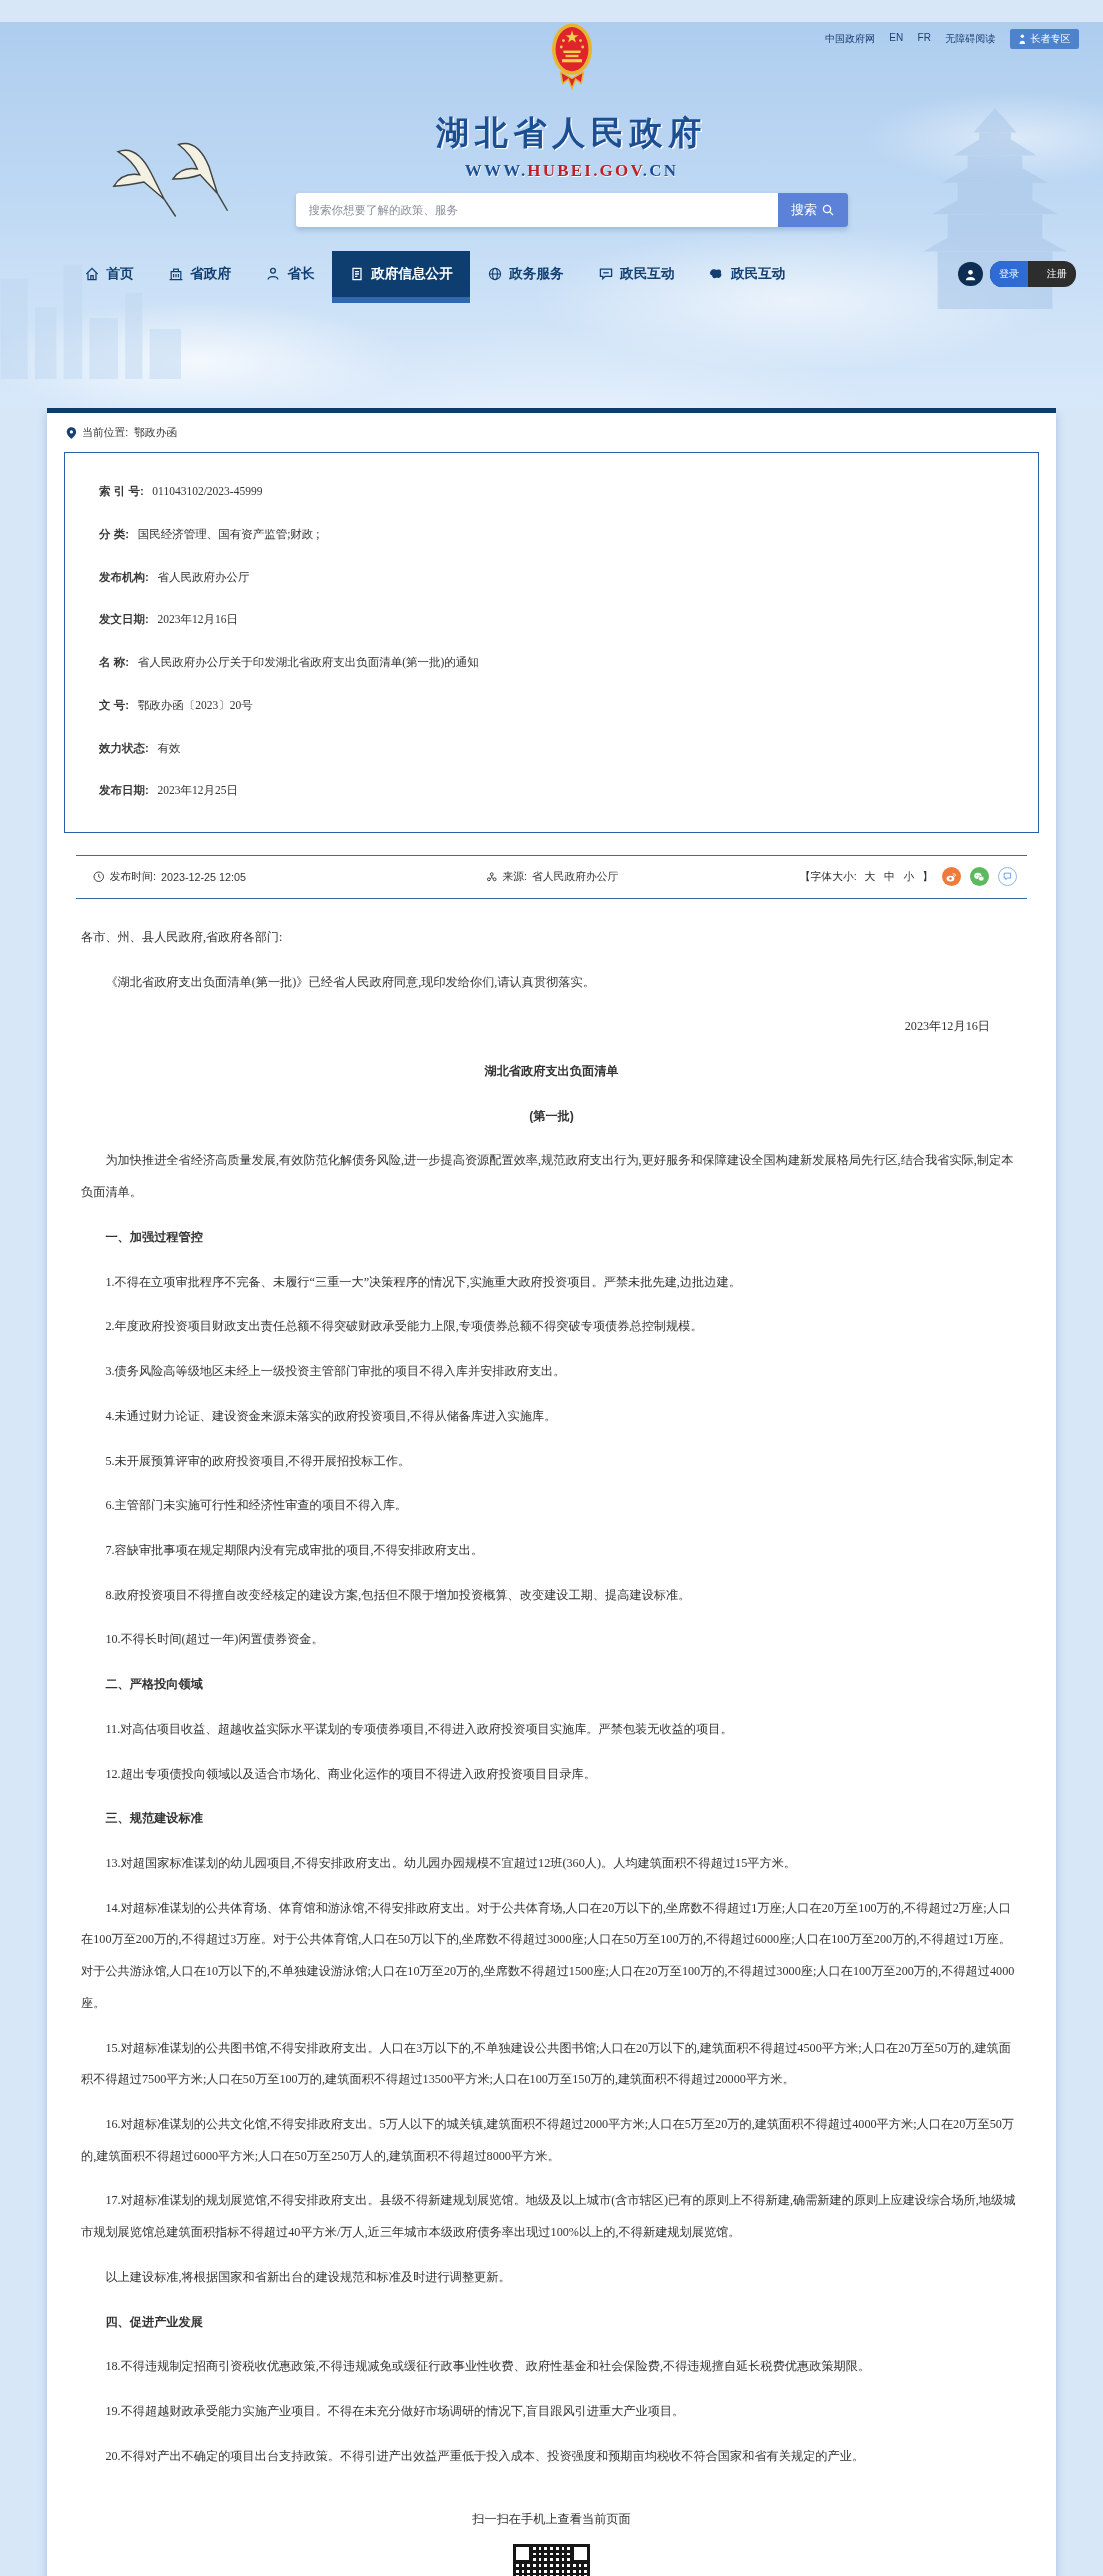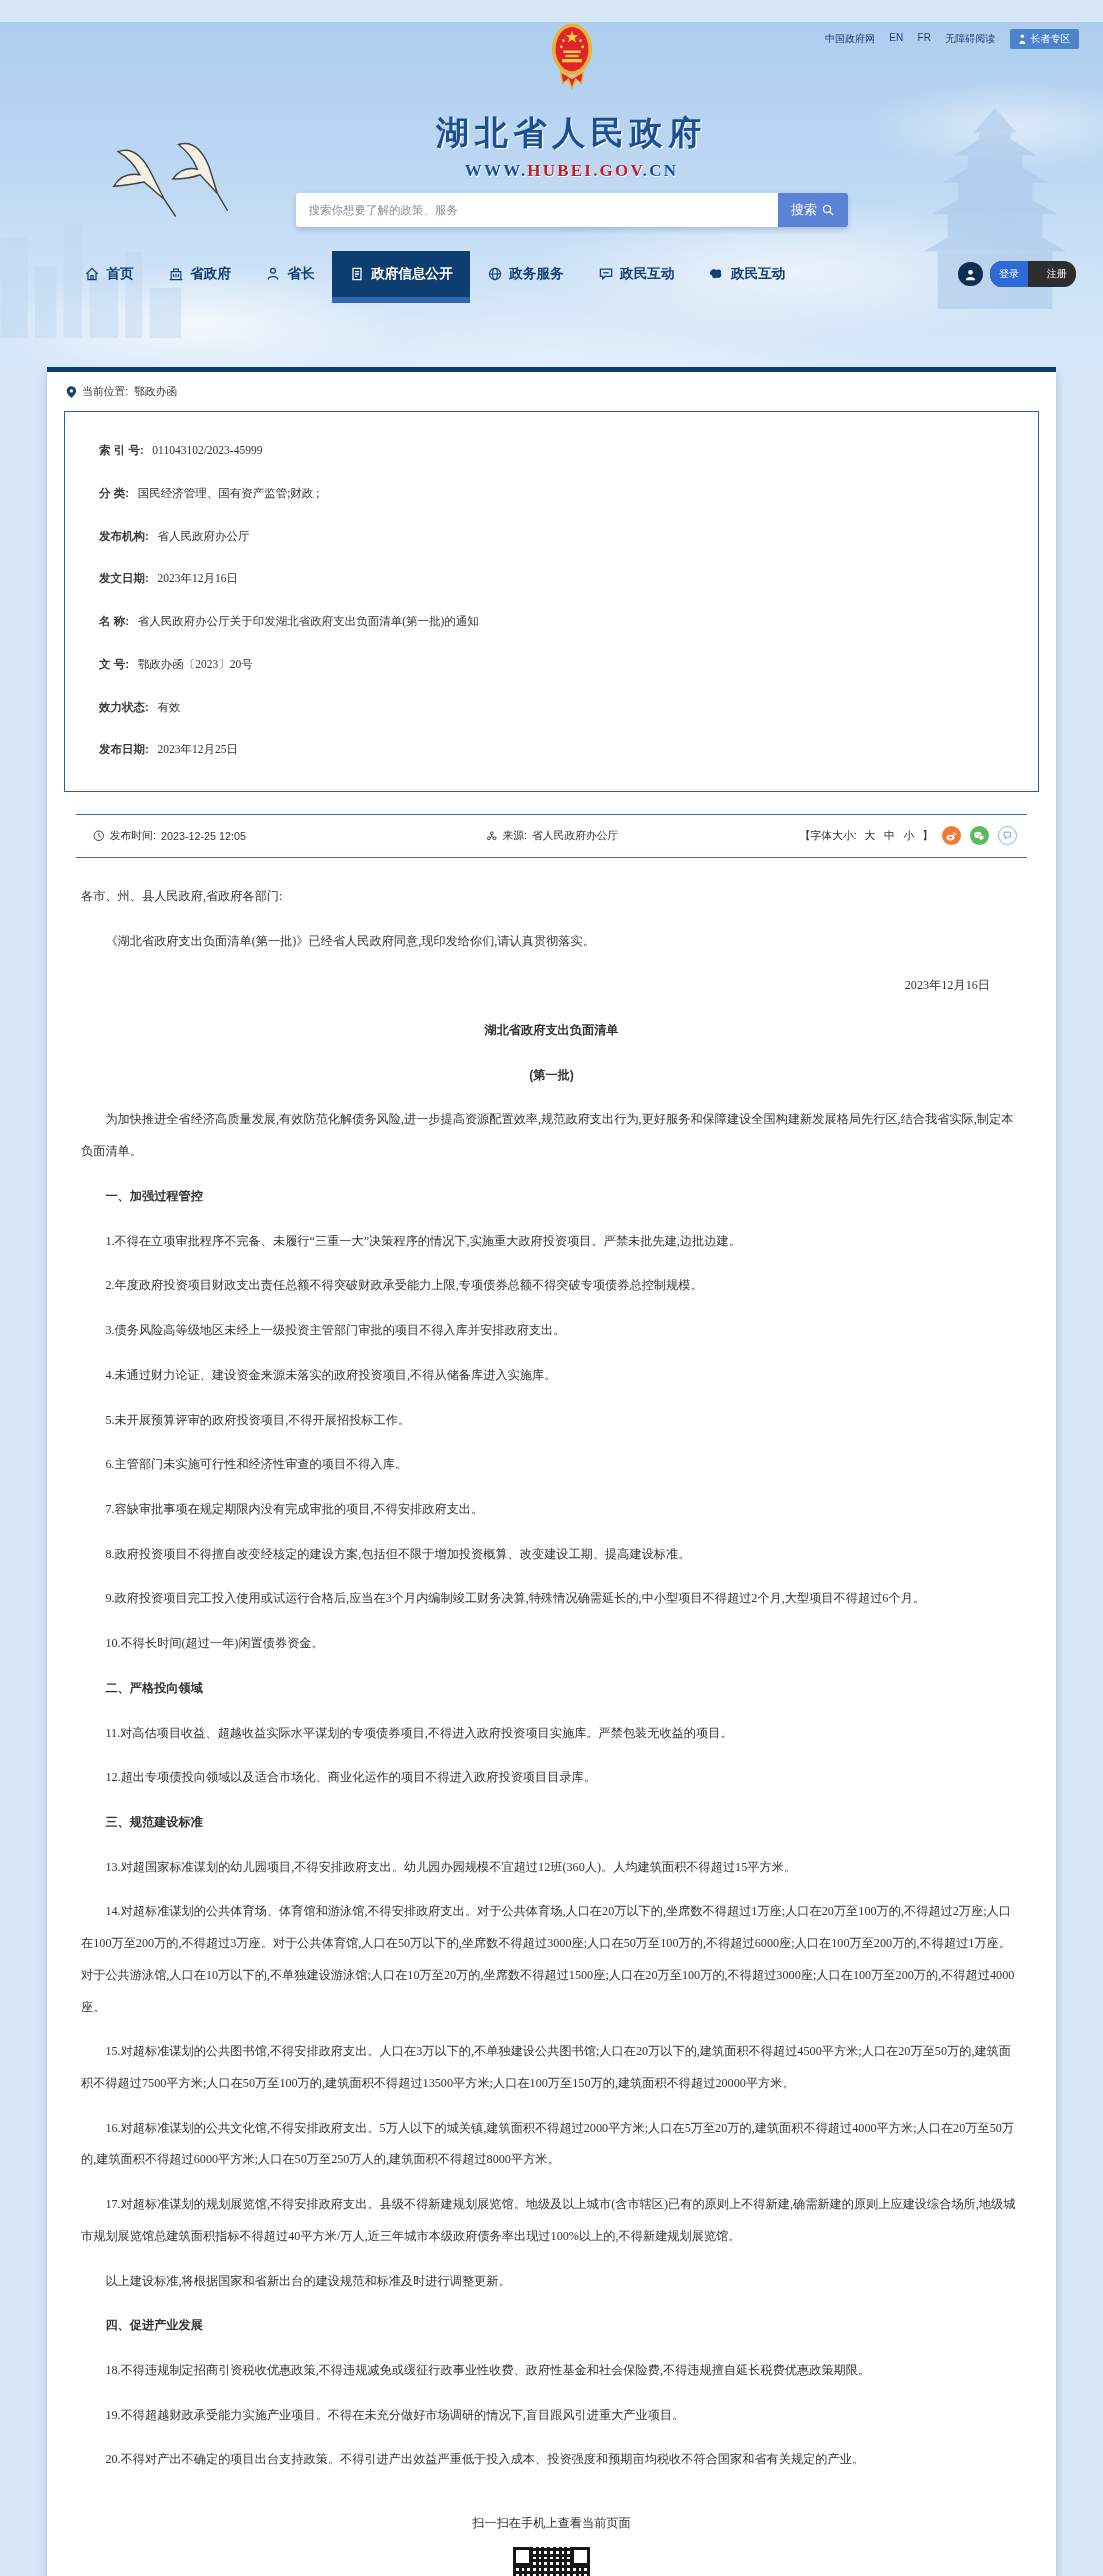--- a/index.html
+++ b/index.html
@@ -1,18 +1,18 @@
 <!DOCTYPE html>
 <html style="font-size:11.5px"><head>
 <meta charset="utf-8">
 <style>
 html,body{margin:0;padding:0;background:#d7e7f8;}
 body{width:1103px;font-family:"Liberation Sans","DejaVu Sans",sans-serif;color:#333;}
 
-.header{position:relative;height:345px;background:linear-gradient(180deg,#aecdee 0%,#bcd7f3 40%,#cfe3f7 78%,#d7e8fa 100%);overflow:visible;padding-left:40px;}
+.header{position:relative;height:386px;background:linear-gradient(180deg,#aecdee 0%,#bcd7f3 40%,#cfe3f7 78%,#d7e8fa 100%);overflow:visible;padding-left:40px;}
 .header::before{content:"";position:absolute;inset:0;background:
  radial-gradient(ellipse 302px 86px at 18% 88%, rgba(255,255,255,.75), transparent 70%),
  radial-gradient(ellipse 374px 101px at 72% 72%, rgba(255,255,255,.6), transparent 70%),
  radial-gradient(ellipse 216px 65px at 92% 30%, rgba(255,255,255,.5), transparent 70%),
  radial-gradient(ellipse 503px 187px at 50% 115%, rgba(255,255,255,.55), transparent 75%);pointer-events:none;}
 .deco{position:absolute;pointer-events:none;opacity:.55;}
 .deco-tower{right:29px;top:86px;}
 .deco-buildings{left:0;bottom:29px;opacity:.45;}
 .deco-cranes{left:108px;top:108px;opacity:.95;}
 .topbar{position:absolute;top:7.2px;right:24.4px;display:flex;gap:14.4px;align-items:center;font-size:10px;color:#1c4076;z-index:5;}
@@ -356,21 +356,20 @@
         <div class="para p">为加快推进全省经济高质量发展,有效防范化解债务风险,进一步提高资源配置效率,规范政府支出行为,更好服务和保障建设全国构建新发展格局先行区,结合我省实际,制定本负面清单。</div>
         <div class="para h">一、加强过程管控</div>
         <div class="para p">1.不得在立项审批程序不完备、未履行“三重一大”决策程序的情况下,实施重大政府投资项目。严禁未批先建,边批边建。</div>
         <div class="para p">2.年度政府投资项目财政支出责任总额不得突破财政承受能力上限,专项债券总额不得突破专项债券总控制规模。</div>
         <div class="para p">3.债务风险高等级地区未经上一级投资主管部门审批的项目不得入库并安排政府支出。</div>
         <div class="para p">4.未通过财力论证、建设资金来源未落实的政府投资项目,不得从储备库进入实施库。</div>
         <div class="para p">5.未开展预算评审的政府投资项目,不得开展招投标工作。</div>
         <div class="para p">6.主管部门未实施可行性和经济性审查的项目不得入库。</div>
         <div class="para p">7.容缺审批事项在规定期限内没有完成审批的项目,不得安排政府支出。</div>
         <div class="para p">8.政府投资项目不得擅自改变经核定的建设方案,包括但不限于增加投资概算、改变建设工期、提高建设标准。</div>
-        <div class="para p">9.政府投资项目完工投入使用或试运行合格后,应当在3个月内编制竣工财务决算,特殊情况确需延长的,中小型项目不得超过2个月,大型项目不得超过6个月。</div>
         <div class="para p">10.不得长时间(超过一年)闲置债券资金。</div>
         <div class="para h">二、严格投向领域</div>
         <div class="para p">11.对高估项目收益、超越收益实际水平谋划的专项债券项目,不得进入政府投资项目实施库。严禁包装无收益的项目。</div>
         <div class="para p">12.超出专项债投向领域以及适合市场化、商业化运作的项目不得进入政府投资项目目录库。</div>
         <div class="para h">三、规范建设标准</div>
         <div class="para p">13.对超国家标准谋划的幼儿园项目,不得安排政府支出。幼儿园办园规模不宜超过12班(360人)。人均建筑面积不得超过15平方米。</div>
         <div class="para p">14.对超标准谋划的公共体育场、体育馆和游泳馆,不得安排政府支出。对于公共体育场,人口在20万以下的,坐席数不得超过1万座;人口在20万至100万的,不得超过2万座;人口在100万至200万的,不得超过3万座。对于公共体育馆,人口在50万以下的,坐席数不得超过3000座;人口在50万至100万的,不得超过6000座;人口在100万至200万的,不得超过1万座。对于公共游泳馆,人口在10万以下的,不单独建设游泳馆;人口在10万至20万的,坐席数不得超过1500座;人口在20万至100万的,不得超过3000座;人口在100万至200万的,不得超过4000座。</div>
         <div class="para p">15.对超标准谋划的公共图书馆,不得安排政府支出。人口在3万以下的,不单独建设公共图书馆;人口在20万以下的,建筑面积不得超过4500平方米;人口在20万至50万的,建筑面积不得超过7500平方米;人口在50万至100万的,建筑面积不得超过13500平方米;人口在100万至150万的,建筑面积不得超过20000平方米。</div>
         <div class="para p">16.对超标准谋划的公共文化馆,不得安排政府支出。5万人以下的城关镇,建筑面积不得超过2000平方米;人口在5万至20万的,建筑面积不得超过4000平方米;人口在20万至50万的,建筑面积不得超过6000平方米;人口在50万至250万人的,建筑面积不得超过8000平方米。</div>
         <div class="para p">17.对超标准谋划的规划展览馆,不得安排政府支出。县级不得新建规划展览馆。地级及以上城市(含市辖区)已有的原则上不得新建,确需新建的原则上应建设综合场所,地级城市规划展览馆总建筑面积指标不得超过40平方米/万人,近三年城市本级政府债务率出现过100%以上的,不得新建规划展览馆。</div>

